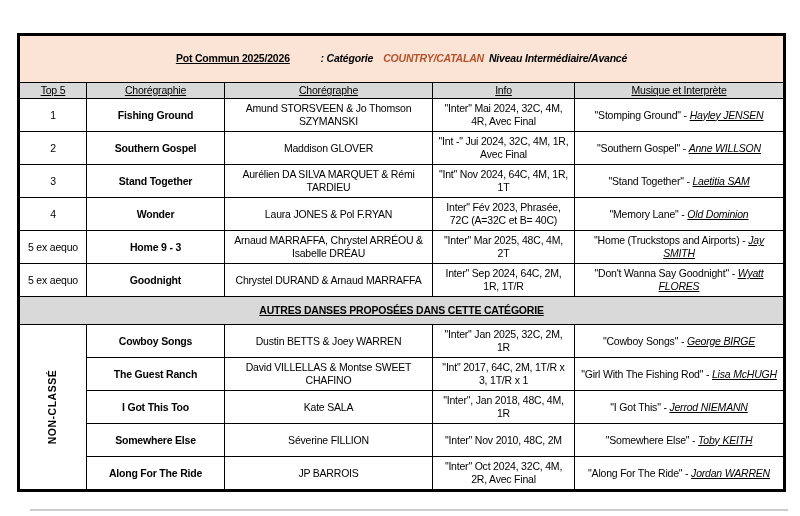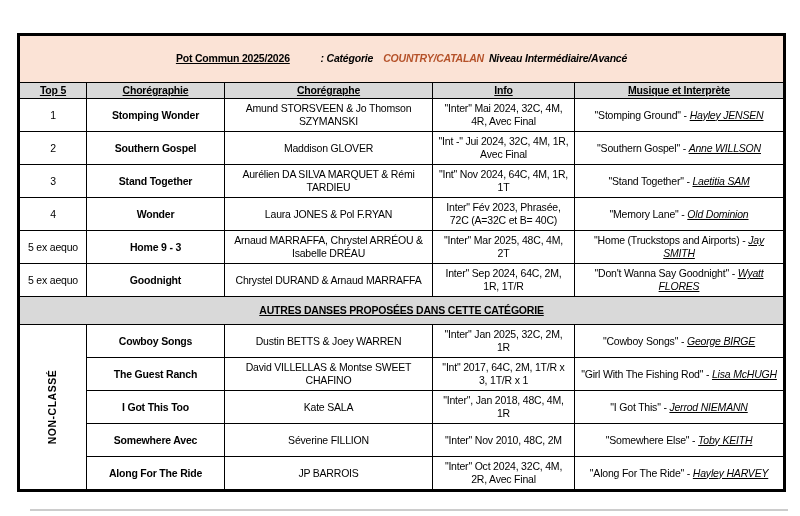--- a/index.html
+++ b/index.html
@@ -27,21 +27,21 @@
     border-bottom:3px solid #000;
     font-size:13.5px; font-weight:bold; letter-spacing:0;
   }
   .title-main   { text-decoration:underline;margin-top:32px; }
   .title-label  { font-style:italic;padding-left:28px; }
   .title-category { font-style:italic; color:var(--accent); margin-left:10px; margin-right:5px;text-align:right; }
   .title-level  { font-style:italic; }
   .header-cell {
     height:13px;
     background:var(--gray);
-    font-weight:bold; text-decoration:underline;
+    font-weight:normal; text-decoration:underline;
     border-bottom:2.5px solid #000;
     padding:0 2px;
   }
   .row td { height:30px; }
   .c-dance { font-weight:bold; }
   .artist  { font-style:italic; text-decoration:underline; }
   .section-cell {
     background:var(--gray);
     font-weight:bold; text-decoration:underline;
     height:25px; font-size:11px; letter-spacing:0;
@@ -81,21 +81,21 @@
   <tr>
     <th class="header-cell">Top 5</th>
     <th class="header-cell">Chorégraphie</th>
     <th class="header-cell">Chorégraphe</th>
     <th class="header-cell">Info</th>
     <th class="header-cell">Musique et Interprète</th>
   </tr>
 
   <tr class="row">
     <td>1</td>
-    <td class="c-dance">Stomping Wonder</td>
+    <td class="c-dance">Fishing Ground</td>
     <td>Amund STORSVEEN &amp; Jo Thomson SZYMANSKI</td>
     <td>"Inter" Mai 2024, 32C, 4M, 4R, Avec Final</td>
     <td><span>"Stomping Ground" - </span><span class="artist">Hayley JENSEN</span></td>
   </tr>
 
   <tr class="row">
     <td>2</td>
     <td class="c-dance">Southern Gospel</td>
     <td>Maddison GLOVER</td>
     <td>"Int -" Jui 2024, 32C, 4M, 1R, Avec Final</td>
@@ -156,28 +156,28 @@
   </tr>
 
   <tr class="row">
     <td class="c-dance">I Got This Too</td>
     <td>Kate SALA</td>
     <td>"Inter", Jan 2018, 48C, 4M, 1R</td>
     <td><span>"I Got This" - </span><span class="artist">Jerrod NIEMANN</span></td>
   </tr>
 
   <tr class="row">
-    <td class="c-dance">Somewhere Avec</td>
+    <td class="c-dance">Somewhere Else</td>
     <td>Séverine FILLION</td>
     <td>"Inter" Nov 2010, 48C, 2M</td>
     <td><span>"Somewhere Else" - </span><span class="artist">Toby KEITH</span></td>
   </tr>
 
   <tr class="row">
     <td class="c-dance">Along For The Ride</td>
     <td>JP BARROIS</td>
     <td>"Inter" Oct 2024, 32C, 4M, 2R, Avec Final</td>
-    <td><span>"Along For The Ride" - </span><span class="artist">Hayley HARVEY</span></td>
+    <td><span>"Along For The Ride" - </span><span class="artist">Jordan WARREN</span></td>
   </tr>
 </tbody>
   </table>
 
 <div class="bottom-line"></div>
 
 </body></html>

